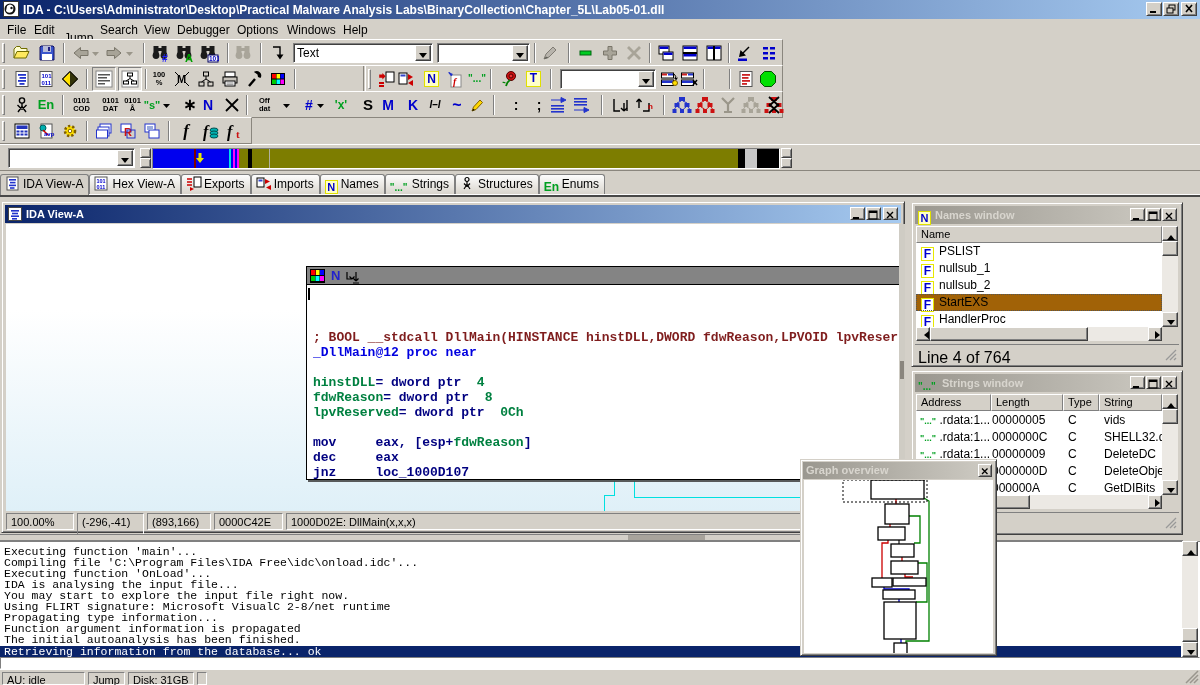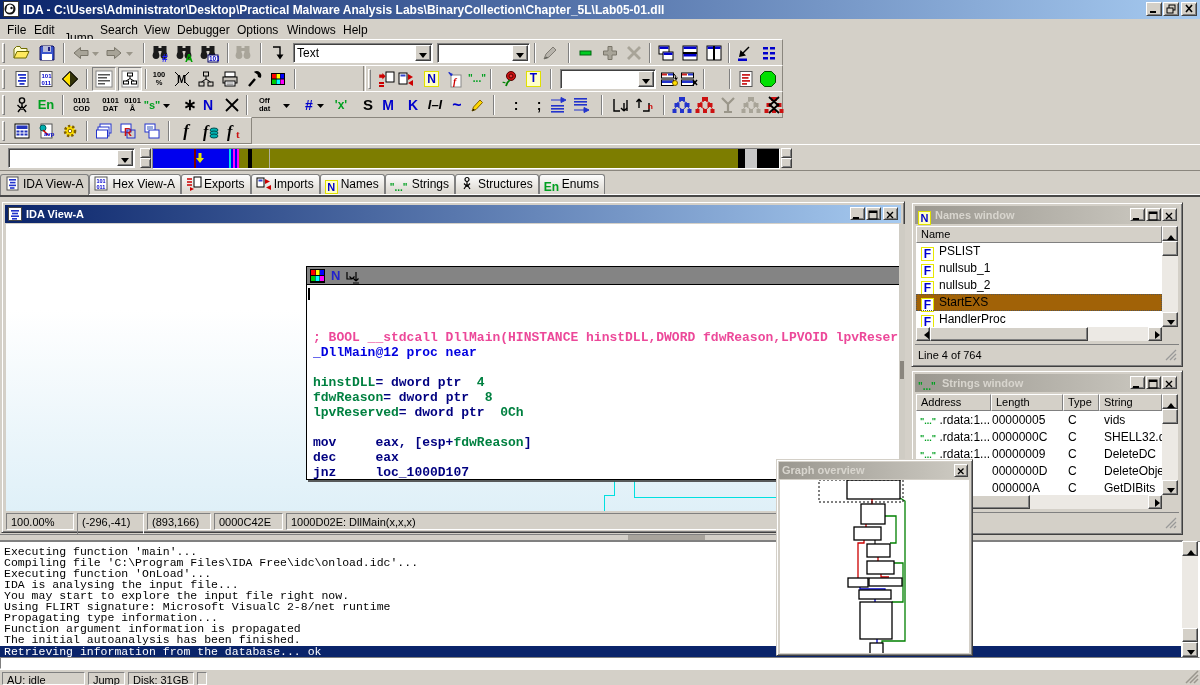--- a/index.html
+++ b/index.html
@@ -488,21 +488,21 @@
   <div class="t" style="left:299px;color:#0000cc;font-size:14px;">#</div>
   <div class="t" style="left:315px;width:11px;">
         <svg width="11" height="20">
           <path d="M2 9 h7 l-3.5 4 Z" fill="#000"></path>
         </svg>
       </div>
   <div class="t" style="left:331px;color:#00a020;font-size:12px;">'x'</div>
   <div class="t" style="left:358px;font-size:15px;">S</div>
   <div class="t" style="left:378px;color:#0000cc;font-size:14px;">M</div>
   <div class="t" style="left:403px;color:#0000cc;font-size:14px;">K</div>
-  <div class="t" style="left:425px;font-size:13px;font-style:italic;">I–I</div>
+  <div class="t" style="left:425px;font-size:10px;font-style:italic;">I–I</div>
   <div class="t" style="left:447px;color:#0000cc;font-size:16px;">~</div>
   <div class="t" style="left:467px;">
         <svg width="20" height="20">
           <path d="M5 16 L6.5 12 L13 5 L15.5 7.5 L9 14.5 Z" fill="#ffd700" stroke="#806000"></path>
           <path d="M5 16 L6.5 13.8 L7.8 15 Z" fill="#000"></path>
         </svg>
       </div>
   <div class="sep" style="left:493px;"></div>
   <div class="t" style="left:506px;font-size:14px;">:</div>
   <div class="t" style="left:529px;font-size:14px;">;</div>
@@ -778,21 +778,21 @@
         </div>
         <div class="abs" style="left:24px;top:2px;color:#2222cc;font-weight:bold;font-size:13px;line-height:14px;">N</div>
         <div class="abs" style="left:38px;top:2px;"><svg width="16" height="16">
                 <path d="M2 3 V10 H7 M7 10 l-2.5 -2.5 M7 10 l2.5 -2.5 M11 3 V12 M11 12 l-2.5 -2.5 M11 12 l2.5 -2.5 M8 14 h6" stroke="#000" stroke-width="1.2" fill="none"></path>
               </svg></div>
       </div>
       <div class="abs mono" style="left:0;top:19px;width:600px;height:195px;background:#fff;
            border:1px solid #000;border-top:none;box-shadow:2px 2px 0 rgba(64,64,64,0.85);
            font-size:13px;font-weight:bold;line-height:15px;white-space:pre;color:#000;">
 <div class="abs" style="left:1px;top:3px;width:2px;height:12px;background:#000;"></div>
-<div class="abs" style="left:6px;top:45px;"><span style="color:#ec4899">; BOOL __stdcall DllMain(HINSTANCE hinstDLL,DWORD fdwReason,LPVOID lpvReser</span>
+<div class="abs" style="left:6px;top:45px;"><span style="color:#7f1d1d">; BOOL __stdcall DllMain(HINSTANCE hinstDLL,DWORD fdwReason,LPVOID lpvReser</span>
 <span style="color:#0000e0">_DllMain@12 proc near</span>
 
 <span style="color:#008040">hinstDLL</span><span style="color:#000080">= dword ptr  </span><span style="color:#008040">4</span>
 <span style="color:#008040">fdwReason</span><span style="color:#000080">= dword ptr  </span><span style="color:#008040">8</span>
 <span style="color:#008040">lpvReserved</span><span style="color:#000080">= dword ptr  </span><span style="color:#008040">0Ch</span>
 
 <span style="color:#000080">mov     eax, [esp+</span><span style="color:#008040">fdwReason</span><span style="color:#000080">]</span>
 <span style="color:#000080">dec     eax</span>
 <span style="color:#000080">jnz     loc_1000D107</span></div>
       </div>
@@ -848,21 +848,21 @@
   <div class="sbh" style="left:4px; top:124px; width:246px;">
     <div class="sbtn" style="left:0;top:0;width:14px;height:14px;">
           <div class="arr" style="left:3px;top:3px;border-right:5px solid #000;"></div>
         </div>
     <div class="sbtn" style="left:14px;top:0;width:158px;height:14px;"></div>
     <div class="sbtn" style="left:232px;top:0;width:14px;height:14px;">
           <div class="arr" style="left:6px;top:3px;border-left:5px solid #000;"></div>
         </div>
   </div>
   <div class="abs" style="left:3px; top:141px; width:264px; height:19px; border-top:1px solid #808080;
-       font-size:11px; padding:4px 0 0 3px;">Line 4 of 764
+       font-size:16px; padding:4px 0 0 3px;">Line 4 of 764
     <svg class="abs" style="right:2px;bottom:2px;" width="12" height="12">
           <path d="M11 1 L1 11 M11 5 L5 11 M11 9 L9 11" stroke="#999" stroke-width="1.3"></path>
         </svg>
   </div>
 </div>
 
 <div class="win" style="left:911px; top:370px; width:272px; height:165px;">
   <div class="wtitle inactive"><span class="wicon" style="color:#00a020;font-size:10px;line-height:14px;width:20px;">"..."</span>Strings window
     <div class="wbtn btn" style="right:34px;"><svg width="13" height="11">
             <rect x="2" y="7" width="6" height="2" fill="#000"></rect>
@@ -950,21 +950,21 @@
 <div id="statusbar" class="abs">
   <div class="scell" style="left:2px; width:83px;">AU: idle</div>
   <div class="scell" style="left:88px; width:37px;">Jump</div>
   <div class="scell" style="left:128px; width:66px;">Disk: 31GB</div>
   <div class="scell" style="left:197px; width:5px;"></div>
   <svg class="abs" style="right:1px;bottom:1px;" width="14" height="14">
         <path d="M13 1 L1 13 M13 5 L5 13 M13 9 L9 13" stroke="#9a968e" stroke-width="1.5"></path>
       </svg>
 </div>
 
-<div class="win" style="left:776px; top:459px; width:197px; height:197px; z-index:50;">
+<div class="win" style="left:800px; top:459px; width:197px; height:197px; z-index:50;">
   <div class="wtitle inactive" style="left:2px;top:2px;right:2px;height:17px;line-height:17px;">Graph overview
     <div class="wbtn btn" style="right:2px;width:14px;height:13px;"><svg width="12" height="11">
             <path d="M3 2.5 L8.5 8 M8.5 2.5 L3 8" stroke="#000" stroke-width="1.3"></path>
           </svg></div>
   </div>
   <div class="abs" style="left:3px; top:20px; width:189px; height:173px; background:#fff;">
     <svg width="189" height="173">
       <g fill="none" stroke="#008000" stroke-width="1.3">
         <polyline points="120,18 125,21 125,161 102,161 102,164"></polyline>
         <polyline points="105,36 116,36 116,63 110,63"></polyline>

